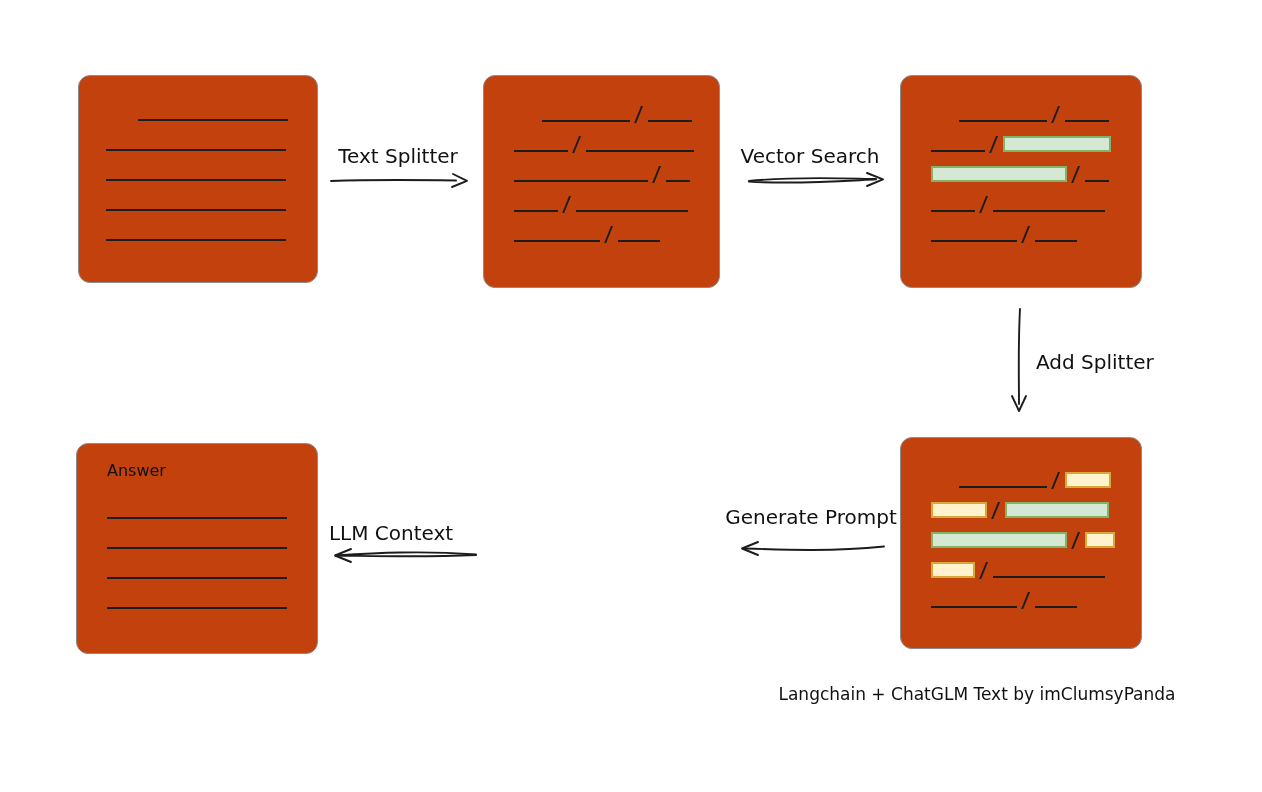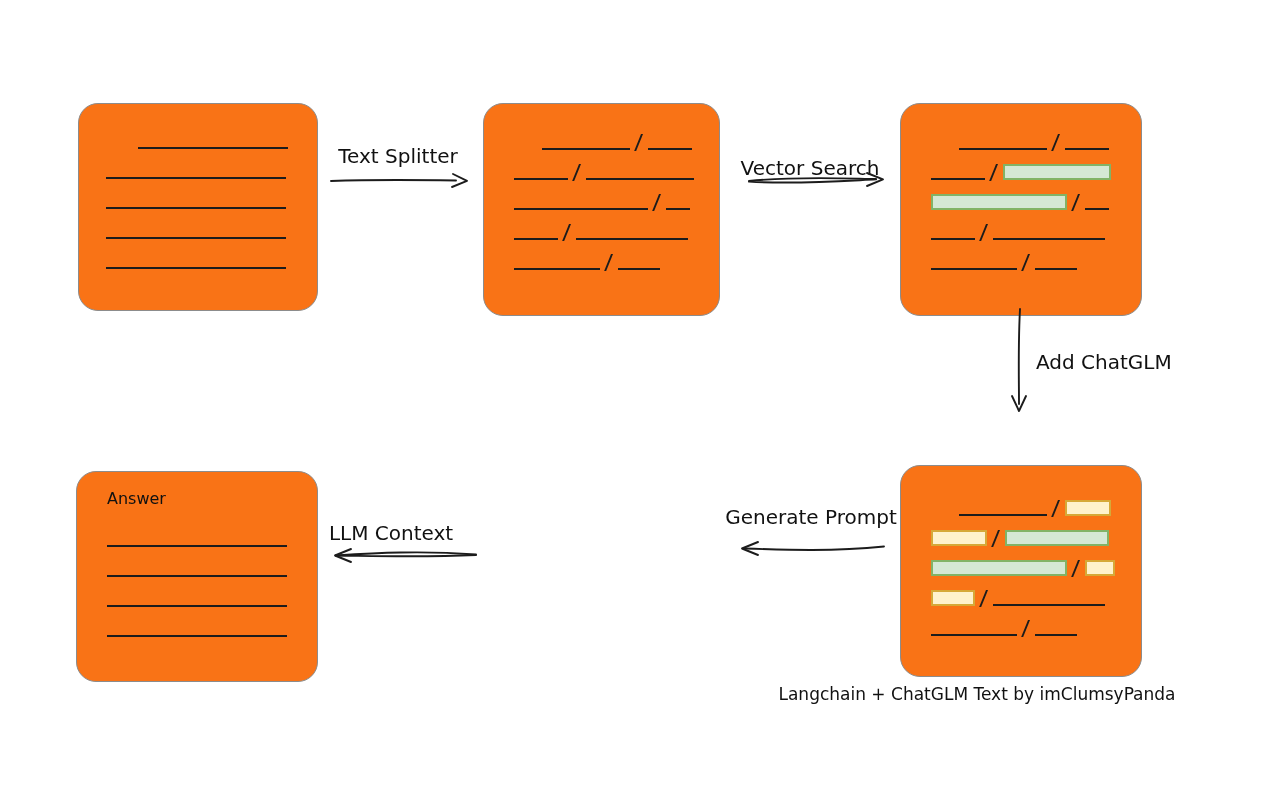--- a/index.html
+++ b/index.html
@@ -3,21 +3,21 @@
 <meta charset="utf-8">
 <style>
   html,body{margin:0;padding:0;background:#fff;}
   .canvas{
     position:relative;width:1262px;height:792px;background:#ffffff;
     font-family:"DejaVu Sans","Liberation Sans",sans-serif;color:var(--text,#111);
     overflow:hidden;
   }
   .node{
     position:absolute;border:1.4px solid var(--box-border,#8c8c8c);
-    border-radius:20px;background:#f97316;box-sizing:border-box;margin-top:28px;
+    border-radius:12px;background:#c2410c;box-sizing:border-box;
   }
   
   .doc-lines{padding:43px 28px 0 27px;}
   .doc-line{margin-bottom:28px;}
   .tline{height:0;border-bottom:2px solid var(--line,#1c1c1c);flex:none;}
   
   .chunk-rows{padding:16px 28px 0 30px;}
   .chunk-row{display:flex;align-items:flex-end;height:30px;}
   .slash{
     width:2.4px;height:17px;background:var(--line,#1c1c1c);
@@ -92,21 +92,21 @@
           <div class="tline" style="width: 112px;"></div>
         </div>
         <div class="chunk-row">
           <div class="tline" style="width: 86px;"></div>
           <div class="slash"></div>
           <div class="tline" style="width: 42px;"></div>
         </div>
       </div>
   </div>
 
-  <div class="arrow-label centered" style="left:810px;top:159px">Vector Search</div>
+  <div class="arrow-label centered" style="left:810px;top:147px">Vector Search</div>
   <svg class="arrow" style="left:746px;top:169px" width="142" height="22">
     <path d="M3,12 C 50,7 100,9.5 130,10"></path>
     <path d="M3,12.6 C 50,15.5 100,11.8 130,10.4"></path>
     <path d="M121,4 L137,10.4 L121,17"></path>
   </svg>
 
   <div class="node" style="left:900px;top:75px;width:242px;height:213px">
     <div class="chunk-rows">
         <div class="chunk-row" style="padding-left: 28px;">
           <div class="tline" style="width: 88px;"></div>
@@ -129,21 +129,21 @@
           <div class="tline" style="width: 112px;"></div>
         </div>
         <div class="chunk-row">
           <div class="tline" style="width: 86px;"></div>
           <div class="slash"></div>
           <div class="tline" style="width: 42px;"></div>
         </div>
       </div>
   </div>
 
-  <div class="arrow-label" style="left:1036px;top:353px">Add ChatGLM</div>
+  <div class="arrow-label" style="left:1036px;top:353px">Add Splitter</div>
   <svg class="arrow" style="left:1006px;top:306px" width="26" height="112">
     <path d="M14,3 C 12,40 13,75 13,98"></path>
     <path d="M6,90 L13,105 L20,90"></path>
   </svg>
 
   <div class="node" style="left:900px;top:437px;width:242px;height:212px">
     <div class="chunk-rows" style="padding-top:20px">
         <div class="chunk-row" style="padding-left: 28px;">
           <div class="tline" style="width: 88px;"></div>
           <div class="slash"></div>

